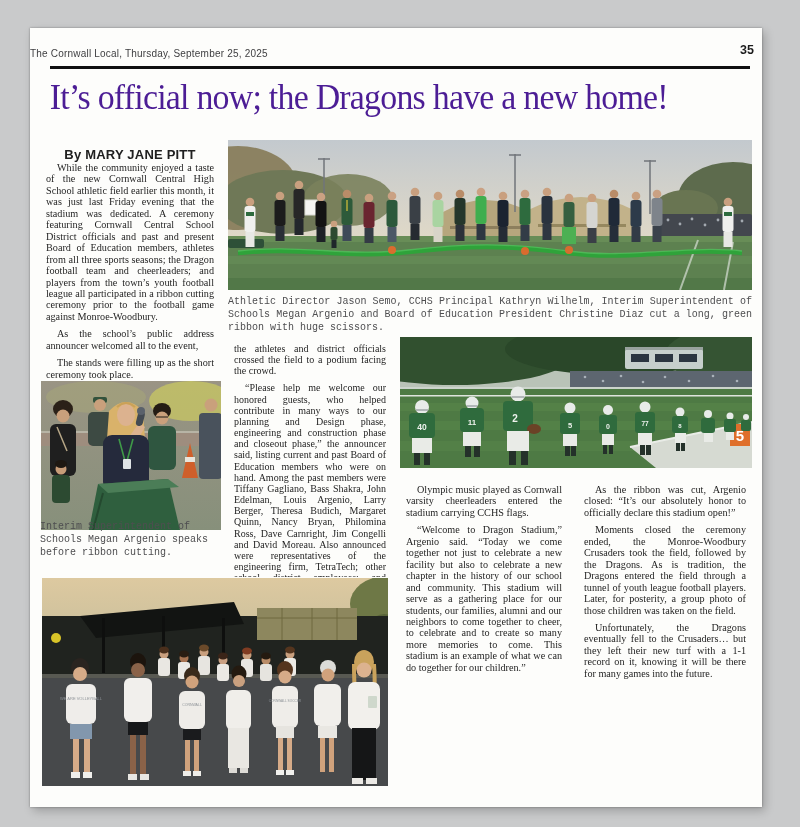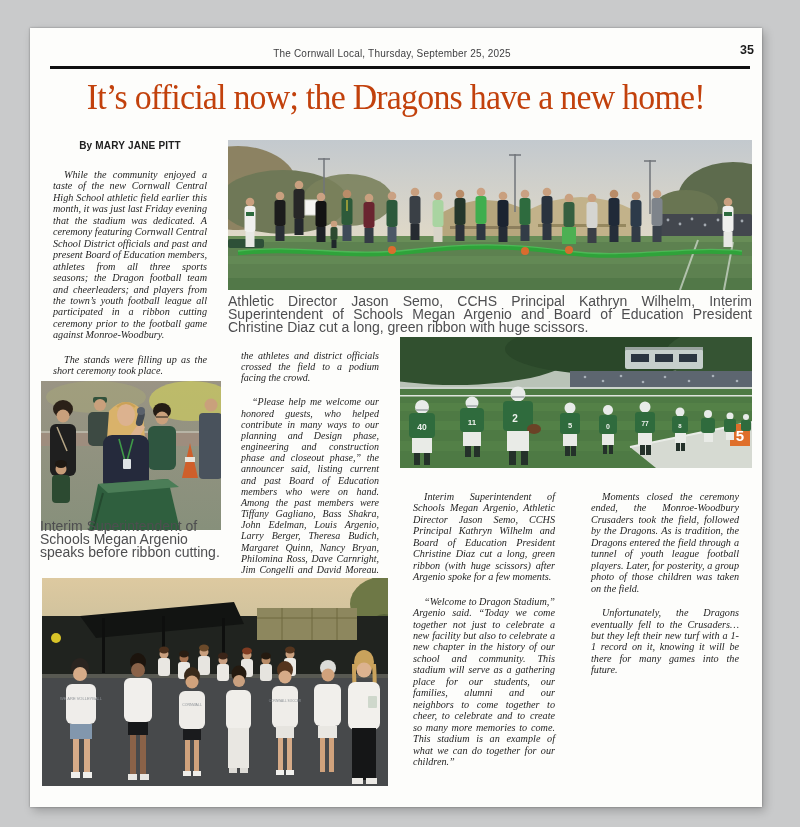--- a/index.html
+++ b/index.html
@@ -1,63 +1,63 @@
 <!DOCTYPE html>
 <html><head>
 <meta charset="utf-8">
 <style>
   html,body{margin:0;padding:0;background:#c9cacb;}
   .stage{position:relative;width:800px;height:827px;background:#c9cacb;overflow:hidden;font-family:"Liberation Serif",serif;}
   .paper{position:absolute;left:30px;top:28px;width:732px;height:779px;background:#fdfdfb;
          box-shadow:0 0 2px rgba(0,0,0,.35),3px 4px 9px rgba(0,0,0,.22);}
-  .masthead{position:absolute;top:20px;left:0;right:8px;text-align:center;
+  .masthead{position:absolute;top:20px;left:0;right:8px;text-align:left;
             font-family:"Liberation Sans",sans-serif;font-size:10px;color:#3e3e40;letter-spacing:.2px;}
   .pagenum{position:absolute;top:15px;right:8px;font-family:"Liberation Sans",sans-serif;
            font-weight:bold;font-size:12.5px;color:#1c1c1c;}
   .toprule{position:absolute;top:38px;left:20px;width:700px;height:3px;background:#0f0f10;}
-  .headline{position:absolute;top:48px;left:0;right:0;margin:0;text-align:center;
-            font-family:"Liberation Serif",serif;font-weight:400;font-size:36px;color:#c2410c;letter-spacing:-.8px;}
+  .headline{position:absolute;top:48px;left:0;right:0;margin:0;
+            font-family:"Liberation Serif",serif;font-weight:400;font-size:36px;color:#4c1d95;letter-spacing:-.8px;}
   .headline span{display:inline-block;transform:scaleX(.94);transform-origin:center;white-space:nowrap;}
-  .byline{position:absolute;top:112px;left:10px;width:180px;text-align:center;
-          font-family:"Liberation Sans",sans-serif;font-weight:bold;font-size:10px;color:#202020;letter-spacing:.2px;}
+  .byline{position:absolute;top:119px;left:10px;width:180px;text-align:center;
+          font-family:"Liberation Sans",sans-serif;font-weight:bold;font-size:13px;color:#202020;letter-spacing:.2px;}
   .col{position:absolute;font-family:"Liberation Serif",serif;font-size:10.2px;line-height:11.45px;
        color:#1e1e1e;text-align:justify;overflow:hidden;}
-  .col p{margin:13px;text-indent:11px;font-style:italic;}
+  .col p{margin:6px;text-indent:11px;}
   .col p.cont{text-indent:0;}
   .col1{top:128px;left:10px;width:180px;height:226px;}
   .col2{top:309px;left:198px;width:164px;height:240px;font-size:10px;line-height:11.15px;}
   .col3{top:450px;left:370px;width:168px;height:322px;}
   .col4{top:450px;left:548px;width:174px;height:322px;}
   .photo{position:absolute;overflow:hidden;background:#777;}
   .photo svg{display:block;width:100%;height:100%;}
   .photo-main{top:112px;left:198px;width:524px;height:150px;}
   .photo-players{top:309px;left:370px;width:352px;height:131px;}
   .photo-podium{top:353px;left:11px;width:180px;height:149px;}
   .photo-students{top:550px;left:12px;width:346px;height:208px;}
-  .caption{position:absolute;font-family:Liberation Sans, sans-serif;color:#4e4e50;
-           font-size:14px;line-height:13px;}
+  .caption{position:absolute;font-family:Liberation Mono, monospace;color:#4e4e50;
+           font-size:10px;line-height:13px;}
   .caption-main{top:267px;left:198px;width:524px;text-align:justify;}
   .caption-podium{top:492px;left:10px;width:181px;}
 </style>
 </head>
 <body>
 
 <div class="stage">
   <div class="paper">
 
     <div class="masthead">The Cornwall Local, Thursday, September 25, 2025</div>
     <div class="pagenum">35</div>
     <div class="toprule"></div>
     <h1 class="headline"><span>It’s official now; the Dragons have a new home!</span></h1>
     <div class="byline">By MARY JANE PITT</div>
 
     <div class="col col1">
       <p>While the community enjoyed a taste of the new Cornwall Central High School athletic field earlier this month, it was just last Friday evening that the stadium was dedicated. A ceremony featuring Cornwall Central School District officials and past and present Board of Education members, athletes from all three sports seasons; the Dragon football team and cheerleaders; and players from the town’s youth football league all participated in a ribbon cutting ceremony prior to the football game against Monroe-Woodbury.</p>
+      <p>As the school’s public address announcer welcomed all to the event,</p>
       <p>The stands were filling up as the short ceremony took place.</p>
-      <p>As the school’s public address announcer welcomed all to the event,</p>
     </div>
 
     <div class="photo photo-main">
       <svg viewBox="0 0 524 150" preserveAspectRatio="none">
         <defs>
           <linearGradient id="skyg" x1="0" y1="0" x2="0" y2="1">
             <stop offset="0" stop-color="#c3c9ce"></stop>
               <stop offset="1" stop-color="#e0d9c7"></stop>
           </linearGradient>
         </defs>
@@ -290,25 +290,26 @@
           <circle cx="330" cy="79" r="3.5" fill="#e8ebe9"></circle>
             <rect x="324" y="82" width="12" height="13" rx="2" fill="#2f6b3d"></rect>
             <rect x="326" y="95" width="8" height="8" fill="#e9ebe7"></rect>
           <circle cx="346" cy="80" r="3" fill="#e8ebe9"></circle>
             <rect x="341" y="83" width="10" height="11" rx="2" fill="#2f6b3d"></rect>
         </g>
       </svg>
     </div>
 
     <div class="col col3">
-      <p>Interim Superintendent of Schools Megan Argenio, Athletic Director Jason Semo, CCHS Principal Kathryn Wilhelm and Board of Education President Christine Diaz cut a long, green ribbon (with huge scissors) after Argenio spoke for a few moments.</p>
+      <p>Olympic music played as Cornwall varsity cheerleaders entered the stadium carrying CCHS flags.</p>
       <p>“Welcome to Dragon Stadium,” Argenio said. “Today we come together not just to celebrate a new facility but also to celebrate a new chapter in the history of our school and community. This stadium will serve as a gathering place for our students, our families, alumni and our neighbors to come together to cheer, to celebrate and to create so many more memories to come. This stadium is an example of what we can do together for our children.”</p>
     </div>
 
     <div class="col col4">
+      <p>As the ribbon was cut, Argenio closed: “It’s our absolutely honor to officially declare this stadium open!”</p>
       <p>Moments closed the ceremony ended, the Monroe-Woodbury Crusaders took the field, followed by the Dragons. As is tradition, the Dragons entered the field through a tunnel of youth league football players. Later, for posterity, a group photo of those children was taken on the field.</p>
       <p>Unfortunately, the Dragons eventually fell to the Crusaders… but they left their new turf with a 1-1 record on it, knowing it will be there for many games into the future.</p>
     </div>
 
     <div class="photo photo-podium">
       <svg viewBox="0 0 180 149" preserveAspectRatio="none">
         <defs>
           <linearGradient id="podg" x1="0" y1="0" x2="0" y2="1">
             <stop offset="0" stop-color="#9a9484"></stop>
               <stop offset="1" stop-color="#87907b"></stop>

